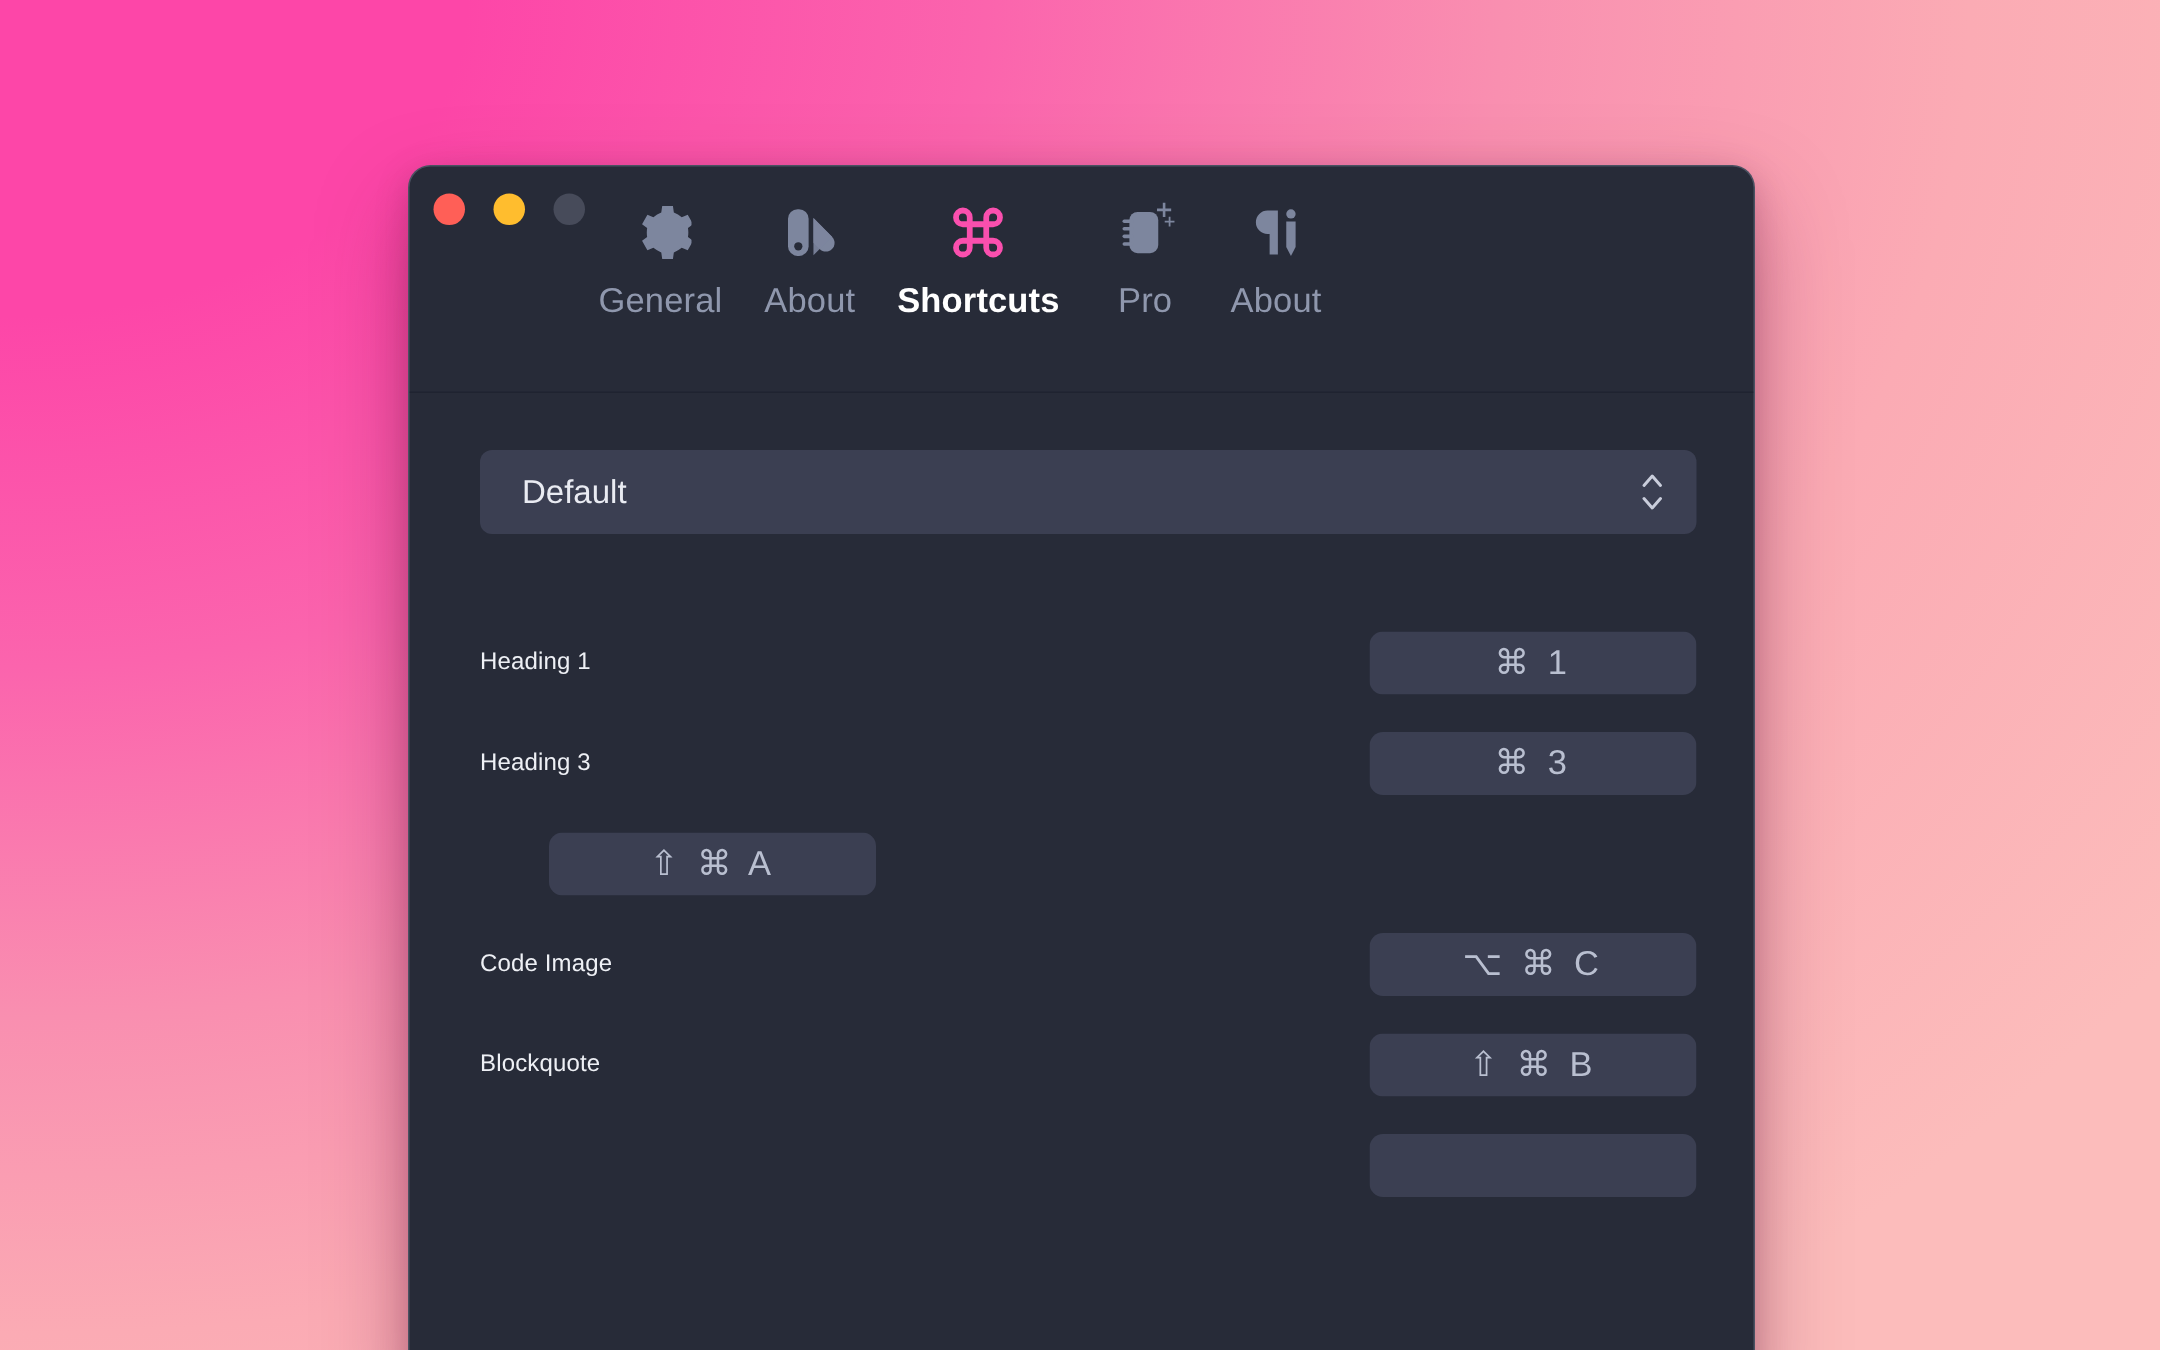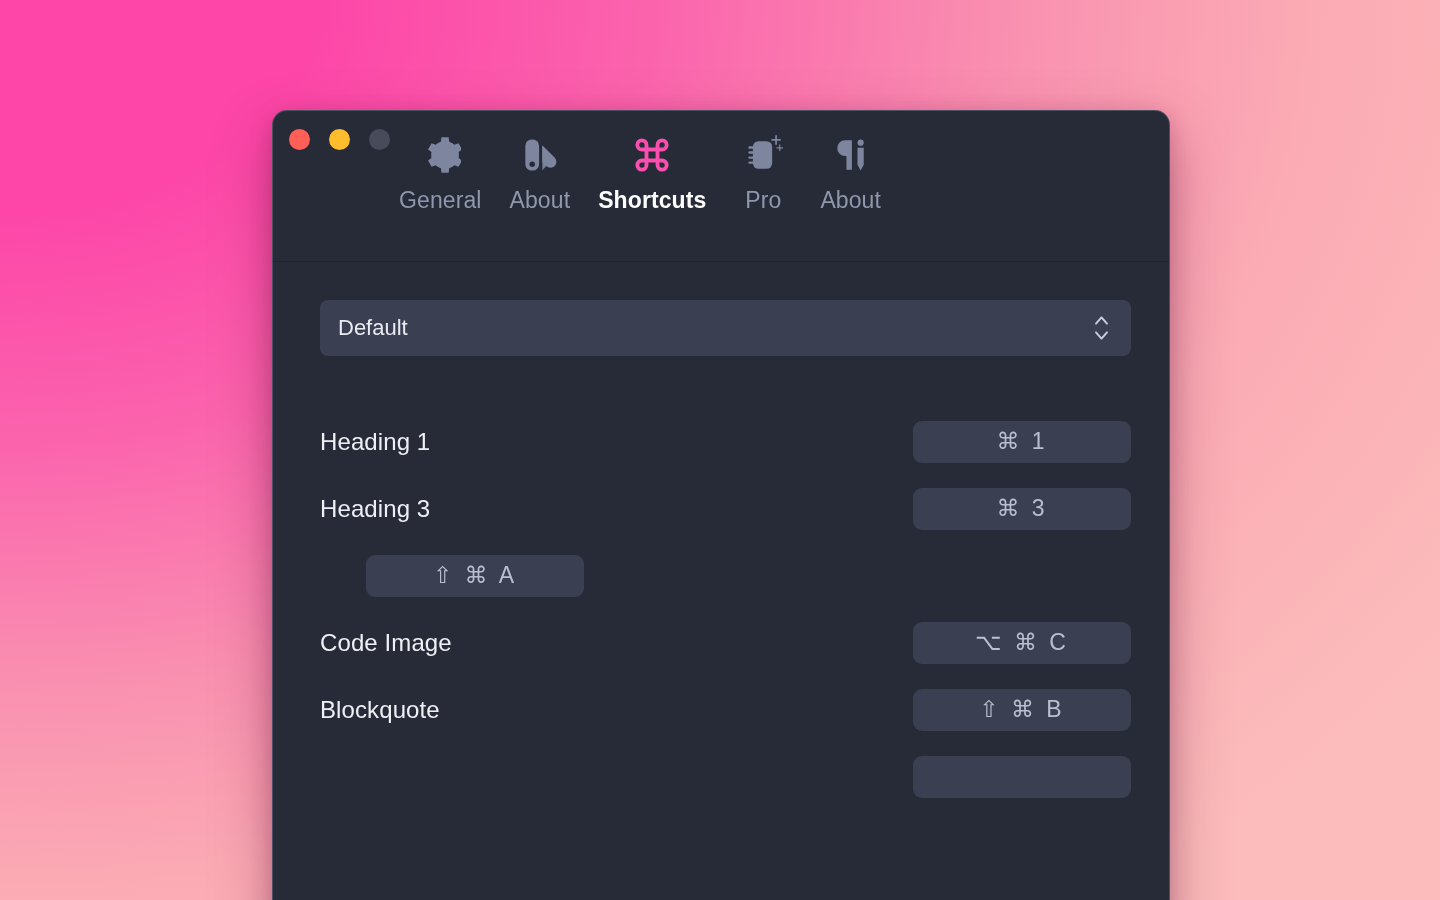--- a/index.html
+++ b/index.html
@@ -90,21 +90,21 @@
     padding:38px 38px 0 47px;
   }
 
   #preset-select {
     position:relative;
     height:56px;
     background:#3b3f52;
     border-radius:8px;
     display:flex;
     align-items:center;
-    padding:0 18px;
+    padding:0 28px;
     margin-bottom:52px;
   }
   #preset-select .sel-value {
     font-size:22px;
     color:#e9ebf2;
   }
   #preset-select .sel-arrows {
     position:absolute;
     right:21px; top:50%;
     transform:translateY(-50%);
@@ -115,21 +115,21 @@
 
   
   #shortcut-list { }
 
   .srow {
     height:67px;
     display:flex;
     align-items:center;
   }
   .srow .slabel {
-    font-size:24px;
+    font-size:16px;
     color:#eef0f5;
     flex:1;
     letter-spacing:.1px;
   }
   .srow .revert {
     width:34px;
     margin-right:12px;
     display:flex; align-items:center; justify-content:center;
     visibility:hidden;
   }

